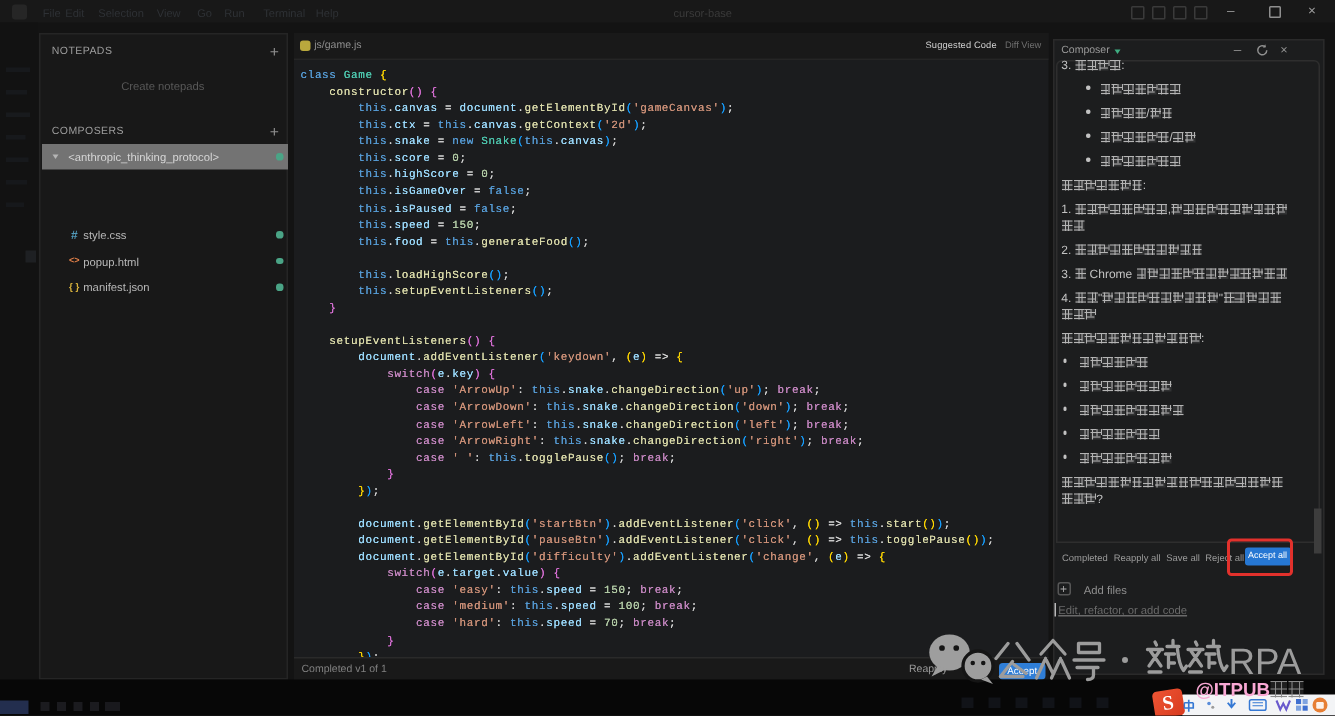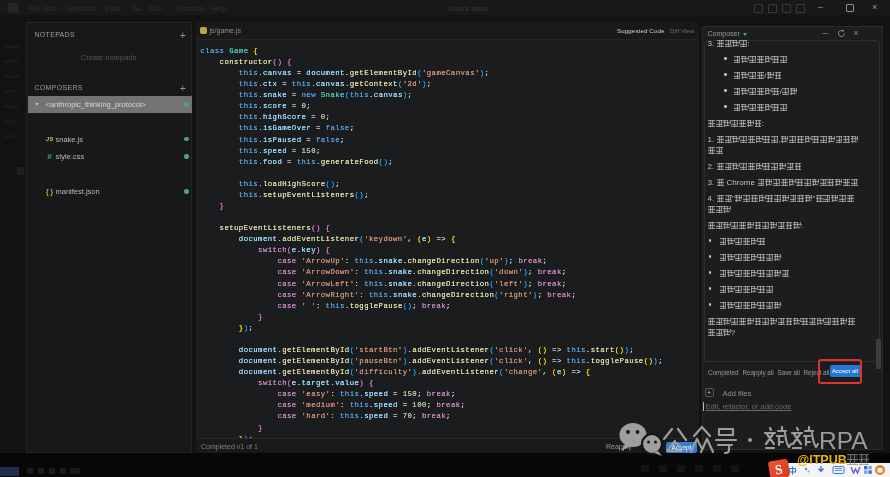--- a/index.html
+++ b/index.html
@@ -99,28 +99,28 @@
   <div class="plus" style="top:6px;">+</div>
   <div class="abs" style="left:0;top:30px;width:164px;text-align:center;font-size:7.5px;color:#585858;">Create notepads</div>
   <div class="sbh" style="top:61px;">COMPOSERS</div>
   <div class="plus" style="top:59px;">+</div>
 
   <div class="row" style="top:72.5px;background:#737373;">
     <span class="abs" style="left:7px;top:7px;width:0;height:0;border-left:2.6px solid transparent;border-right:2.6px solid transparent;border-top:3.4px solid #b5b5b5;"></span>
     <span class="rowlab" style="left:18px;color:#d6d6d6">&lt;anthropic_thinking_protocol&gt;</span>
     <span class="dot"></span>
   </div>
-  <div class="row" style="top:107.4px;">
-    <span class="fic" style="color:#d3bf3a;font-size:6px;line-height:10px;font-style:italic;font-weight:bold;">JS</span>
-    <span class="rowlab">snake.js</span>
-    <span class="dot"></span>
-  </div>
   <div class="row" style="top:124.8px;">
     <span class="fic" style="color:#519aba;font-size:8px;line-height:10px;">#</span>
     <span class="rowlab">style.css</span>
+    <span class="dot"></span>
+  </div>
+  <div class="row" style="top:142.2px;">
+    <span class="fic" style="color:#e8834a;font-size:6px;line-height:10px;">&lt;&gt;</span>
+    <span class="rowlab">popup.html</span>
     <span class="dot"></span>
   </div>
   <div class="row" style="top:159.6px;">
     <span class="fic" style="color:#d9b33c;font-size:6.5px;line-height:10px;">{ }</span>
     <span class="rowlab">manifest.json</span>
     <span class="dot"></span>
   </div>
 
 </div>
 
@@ -288,13 +288,13 @@
 
     <path d="M158 8 l1 2 M153 13 h10 M161 14 L154 24 M155 14 L162 24 M154 28 h8 M166 11 h8 M170 7 v4 M165 16 h6 M167 16 v9 M167 22 h4 M173 13 q1 10 4 14 M177 27 l2 -3"></path>
 
     <path d="M185 8 l1 2 M180 13 h10 M188 14 L181 24 M182 14 L189 24 M181 28 h8 M193 11 h8 M197 7 v4 M192 16 h6 M194 16 v9 M194 22 h4 M200 13 q1 10 4 14 M204 27 l2 -3"></path>
   </g>
   <circle cx="138" cy="20" r="2" fill="#9c9c9c"></circle>
   <text x="207" y="29" font-family="Liberation Sans,sans-serif" font-size="24.5" fill="#9c9c9c">RPA</text>
 </svg>
 </div>
 
-<div class="abs" style="left:797px;top:452.5px;z-index:80;font-size:12.5px;font-weight:bold;color:#eab308;letter-spacing:0;">@ITPUB<i class="z" style="width:10.5px;height:10.5px;vertical-align:-1px;color:#828282;"></i><i class="z" style="width:10.5px;height:10.5px;vertical-align:-1px;color:#828282;"></i></div>
+<div class="abs" style="left:797px;top:452.5px;z-index:80;font-size:12.5px;font-weight:bold;color:#f9a8d4;letter-spacing:0;">@ITPUB<i class="z" style="width:10.5px;height:10.5px;vertical-align:-1px;color:#828282;"></i><i class="z" style="width:10.5px;height:10.5px;vertical-align:-1px;color:#828282;"></i></div>
 
 </body></html>

